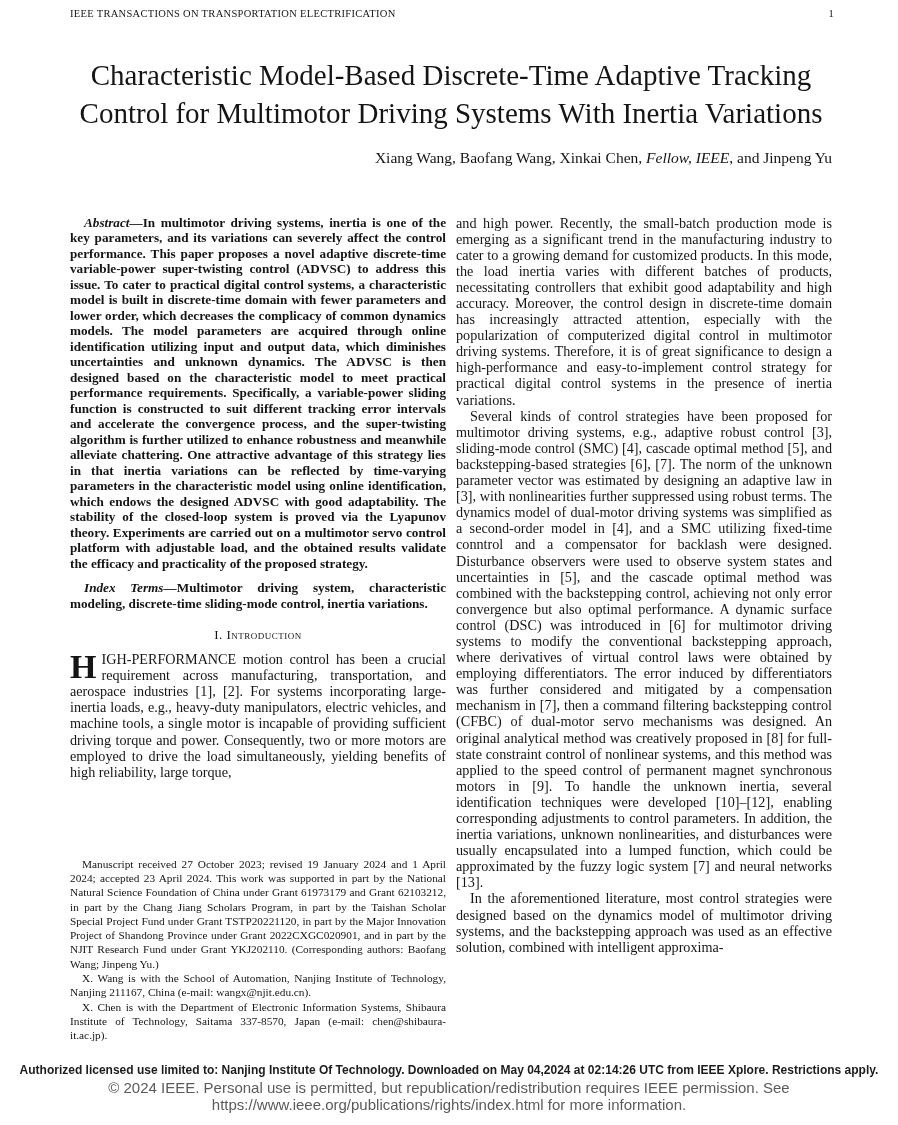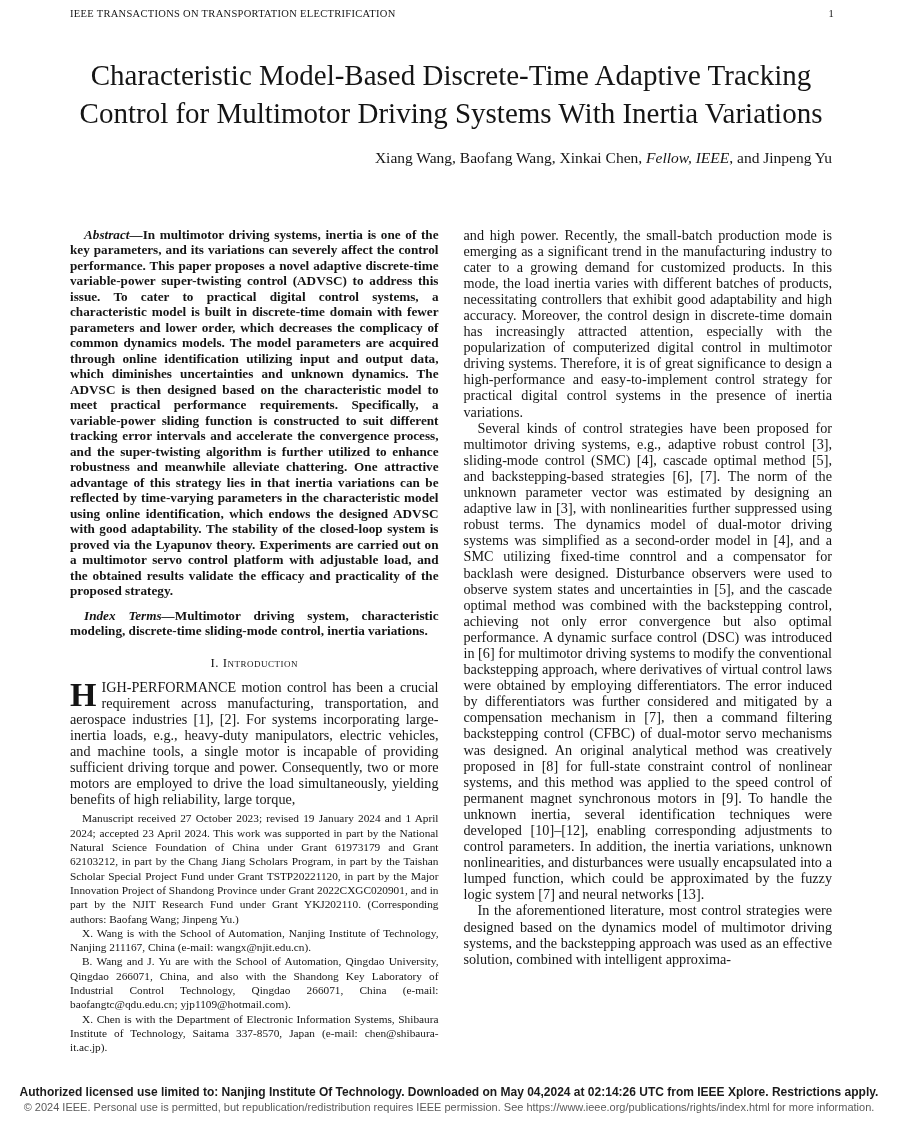--- a/index.html
+++ b/index.html
@@ -23,22 +23,22 @@
     margin:44px 0 0 0;
     font-size:29px; font-weight:400;
     text-align:center; line-height:1.32;
   }
   .authors {
     margin-top:16px;
     text-align:right;
     font-size:15.5px;
   }
   .columns {
-    display:flex; gap:25px;
-    margin-top:60px;
+    display:flex; gap:10px;
+    margin-top:48px;
     height:828px;
   }
   .col { flex:1; min-width:0; text-align:justify; }
   .col-left { display:flex; flex-direction:column; }
   p.abstract {
     margin:0; font-weight:700;
     font-size:13.2px; line-height:15.5px;
     text-indent:14px;
   }
   p.abstract .lbl { font-style:italic; }
@@ -66,21 +66,21 @@
     margin-top:auto;
     font-size:11.3px; line-height:14.3px;
   }
   .footnotes p { margin:0; text-indent:12px; text-align:justify; }
   .footer {
     position:absolute; left:0; right:0; bottom:12px;
     text-align:center;
     font-family:"Liberation Sans", sans-serif;
   }
   .footer .f1 { font-size:12px; font-weight:700; color:#1c1c1c; }
-  .footer .f2 { font-size:11px; color:#5a5a5a; margin-top:2px; }
+  .footer .f2 { font-size:15px; color:#5a5a5a; margin-top:2px; }
 </style>
 </head>
 <body>
 
 <div class="page">
 
   <div class="running-head">
     <span>IEEE TRANSACTIONS ON TRANSPORTATION ELECTRIFICATION</span>
     <span>1</span>
   </div>
@@ -96,21 +96,20 @@
 
       <p class="abstract index-terms"><span class="lbl">Index Terms—</span><span>Multimotor driving system, characteristic modeling, discrete-time sliding-mode control, inertia variations.</span></p>
 
       <h2 class="section-heading">I. Introduction</h2>
 
       <p class="body-par intro-par"><span class="dropcap">H</span><span>IGH-PERFORMANCE motion control has been a crucial requirement across manufacturing, transportation, and aerospace industries [1], [2]. For systems incorporating large-inertia loads, e.g., heavy-duty manipulators, electric vehicles, and machine tools, a single motor is incapable of providing sufficient driving torque and power. Consequently, two or more motors are employed to drive the load simultaneously, yielding benefits of high reliability, large torque,</span></p>
 
       <div class="footnotes">
         <p>Manuscript received 27 October 2023; revised 19 January 2024 and 1 April 2024; accepted 23 April 2024. This work was supported in part by the National Natural Science Foundation of China under Grant 61973179 and Grant 62103212, in part by the Chang Jiang Scholars Program, in part by the Taishan Scholar Special Project Fund under Grant TSTP20221120, in part by the Major Innovation Project of Shandong Province under Grant 2022CXGC020901, and in part by the NJIT Research Fund under Grant YKJ202110. (Corresponding authors: Baofang Wang; Jinpeng Yu.)</p>
         <p>X. Wang is with the School of Automation, Nanjing Institute of Technology, Nanjing 211167, China (e-mail: wangx@njit.edu.cn).</p>
-        <p>B. Wang and J. Yu are with the School of Automation, Qingdao University, Qingdao 266071, China, and also with the Shandong Key Laboratory of Industrial Control Technology, Qingdao 266071, China (e-mail: baofangtc@qdu.edu.cn; yjp1109@hotmail.com).</p>
         <p>X. Chen is with the Department of Electronic Information Systems, Shibaura Institute of Technology, Saitama 337-8570, Japan (e-mail: chen@shibaura-it.ac.jp).</p>
       </div>
     </div>
 
     <div class="col col-right">
       <p class="body-par no-indent">and high power. Recently, the small-batch production mode is emerging as a significant trend in the manufacturing industry to cater to a growing demand for customized products. In this mode, the load inertia varies with different batches of products, necessitating controllers that exhibit good adaptability and high accuracy. Moreover, the control design in discrete-time domain has increasingly attracted attention, especially with the popularization of computerized digital control in multimotor driving systems. Therefore, it is of great significance to design a high-performance and easy-to-implement control strategy for practical digital control systems in the presence of inertia variations.</p>
       <p class="body-par">Several kinds of control strategies have been proposed for multimotor driving systems, e.g., adaptive robust control [3], sliding-mode control (SMC) [4], cascade optimal method [5], and backstepping-based strategies [6], [7]. The norm of the unknown parameter vector was estimated by designing an adaptive law in [3], with nonlinearities further suppressed using robust terms. The dynamics model of dual-motor driving systems was simplified as a second-order model in [4], and a SMC utilizing fixed-time conntrol and a compensator for backlash were designed. Disturbance observers were used to observe system states and uncertainties in [5], and the cascade optimal method was combined with the backstepping control, achieving not only error convergence but also optimal performance. A dynamic surface control (DSC) was introduced in [6] for multimotor driving systems to modify the conventional backstepping approach, where derivatives of virtual control laws were obtained by employing differentiators. The error induced by differentiators was further considered and mitigated by a compensation mechanism in [7], then a command filtering backstepping control (CFBC) of dual-motor servo mechanisms was designed. An original analytical method was creatively proposed in [8] for full-state constraint control of nonlinear systems, and this method was applied to the speed control of permanent magnet synchronous motors in [9]. To handle the unknown inertia, several identification techniques were developed [10]–[12], enabling corresponding adjustments to control parameters. In addition, the inertia variations, unknown nonlinearities, and disturbances were usually encapsulated into a lumped function, which could be approximated by the fuzzy logic system [7] and neural networks [13].</p>
       <p class="body-par">In the aforementioned literature, most control strategies were designed based on the dynamics model of multimotor driving systems, and the backstepping approach was used as an effective solution, combined with intelligent approxima-</p>
     </div>
 

